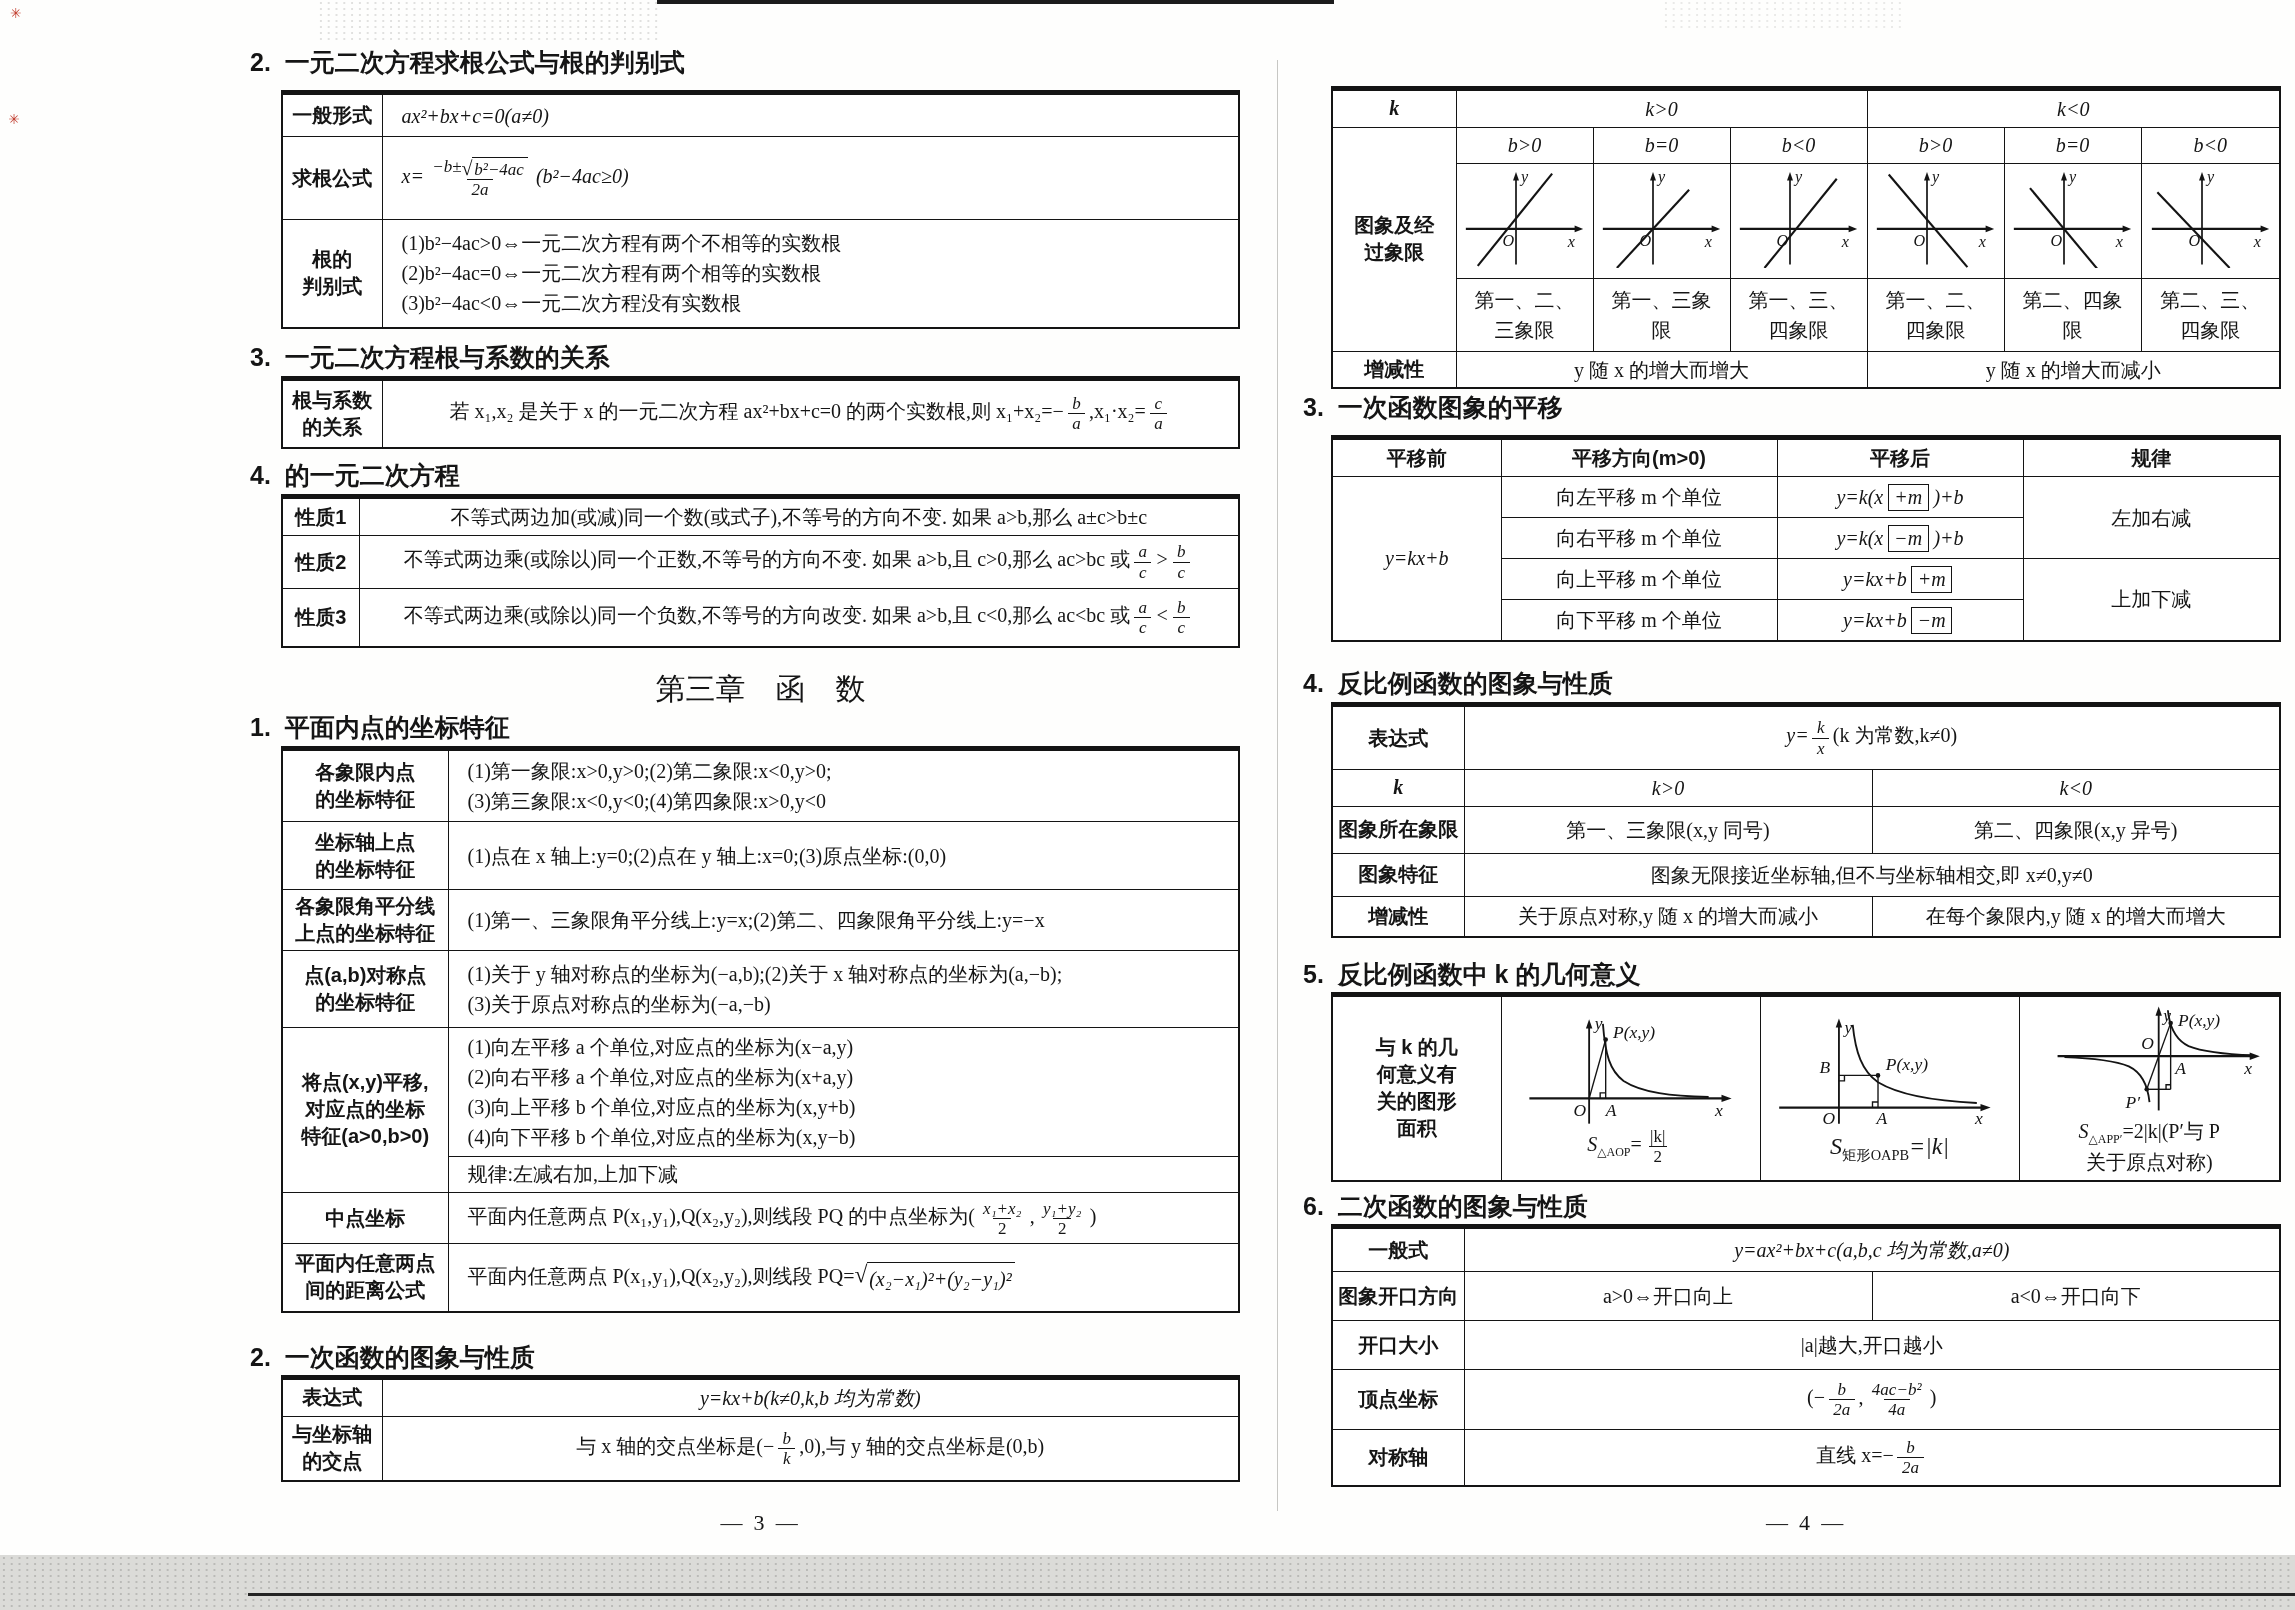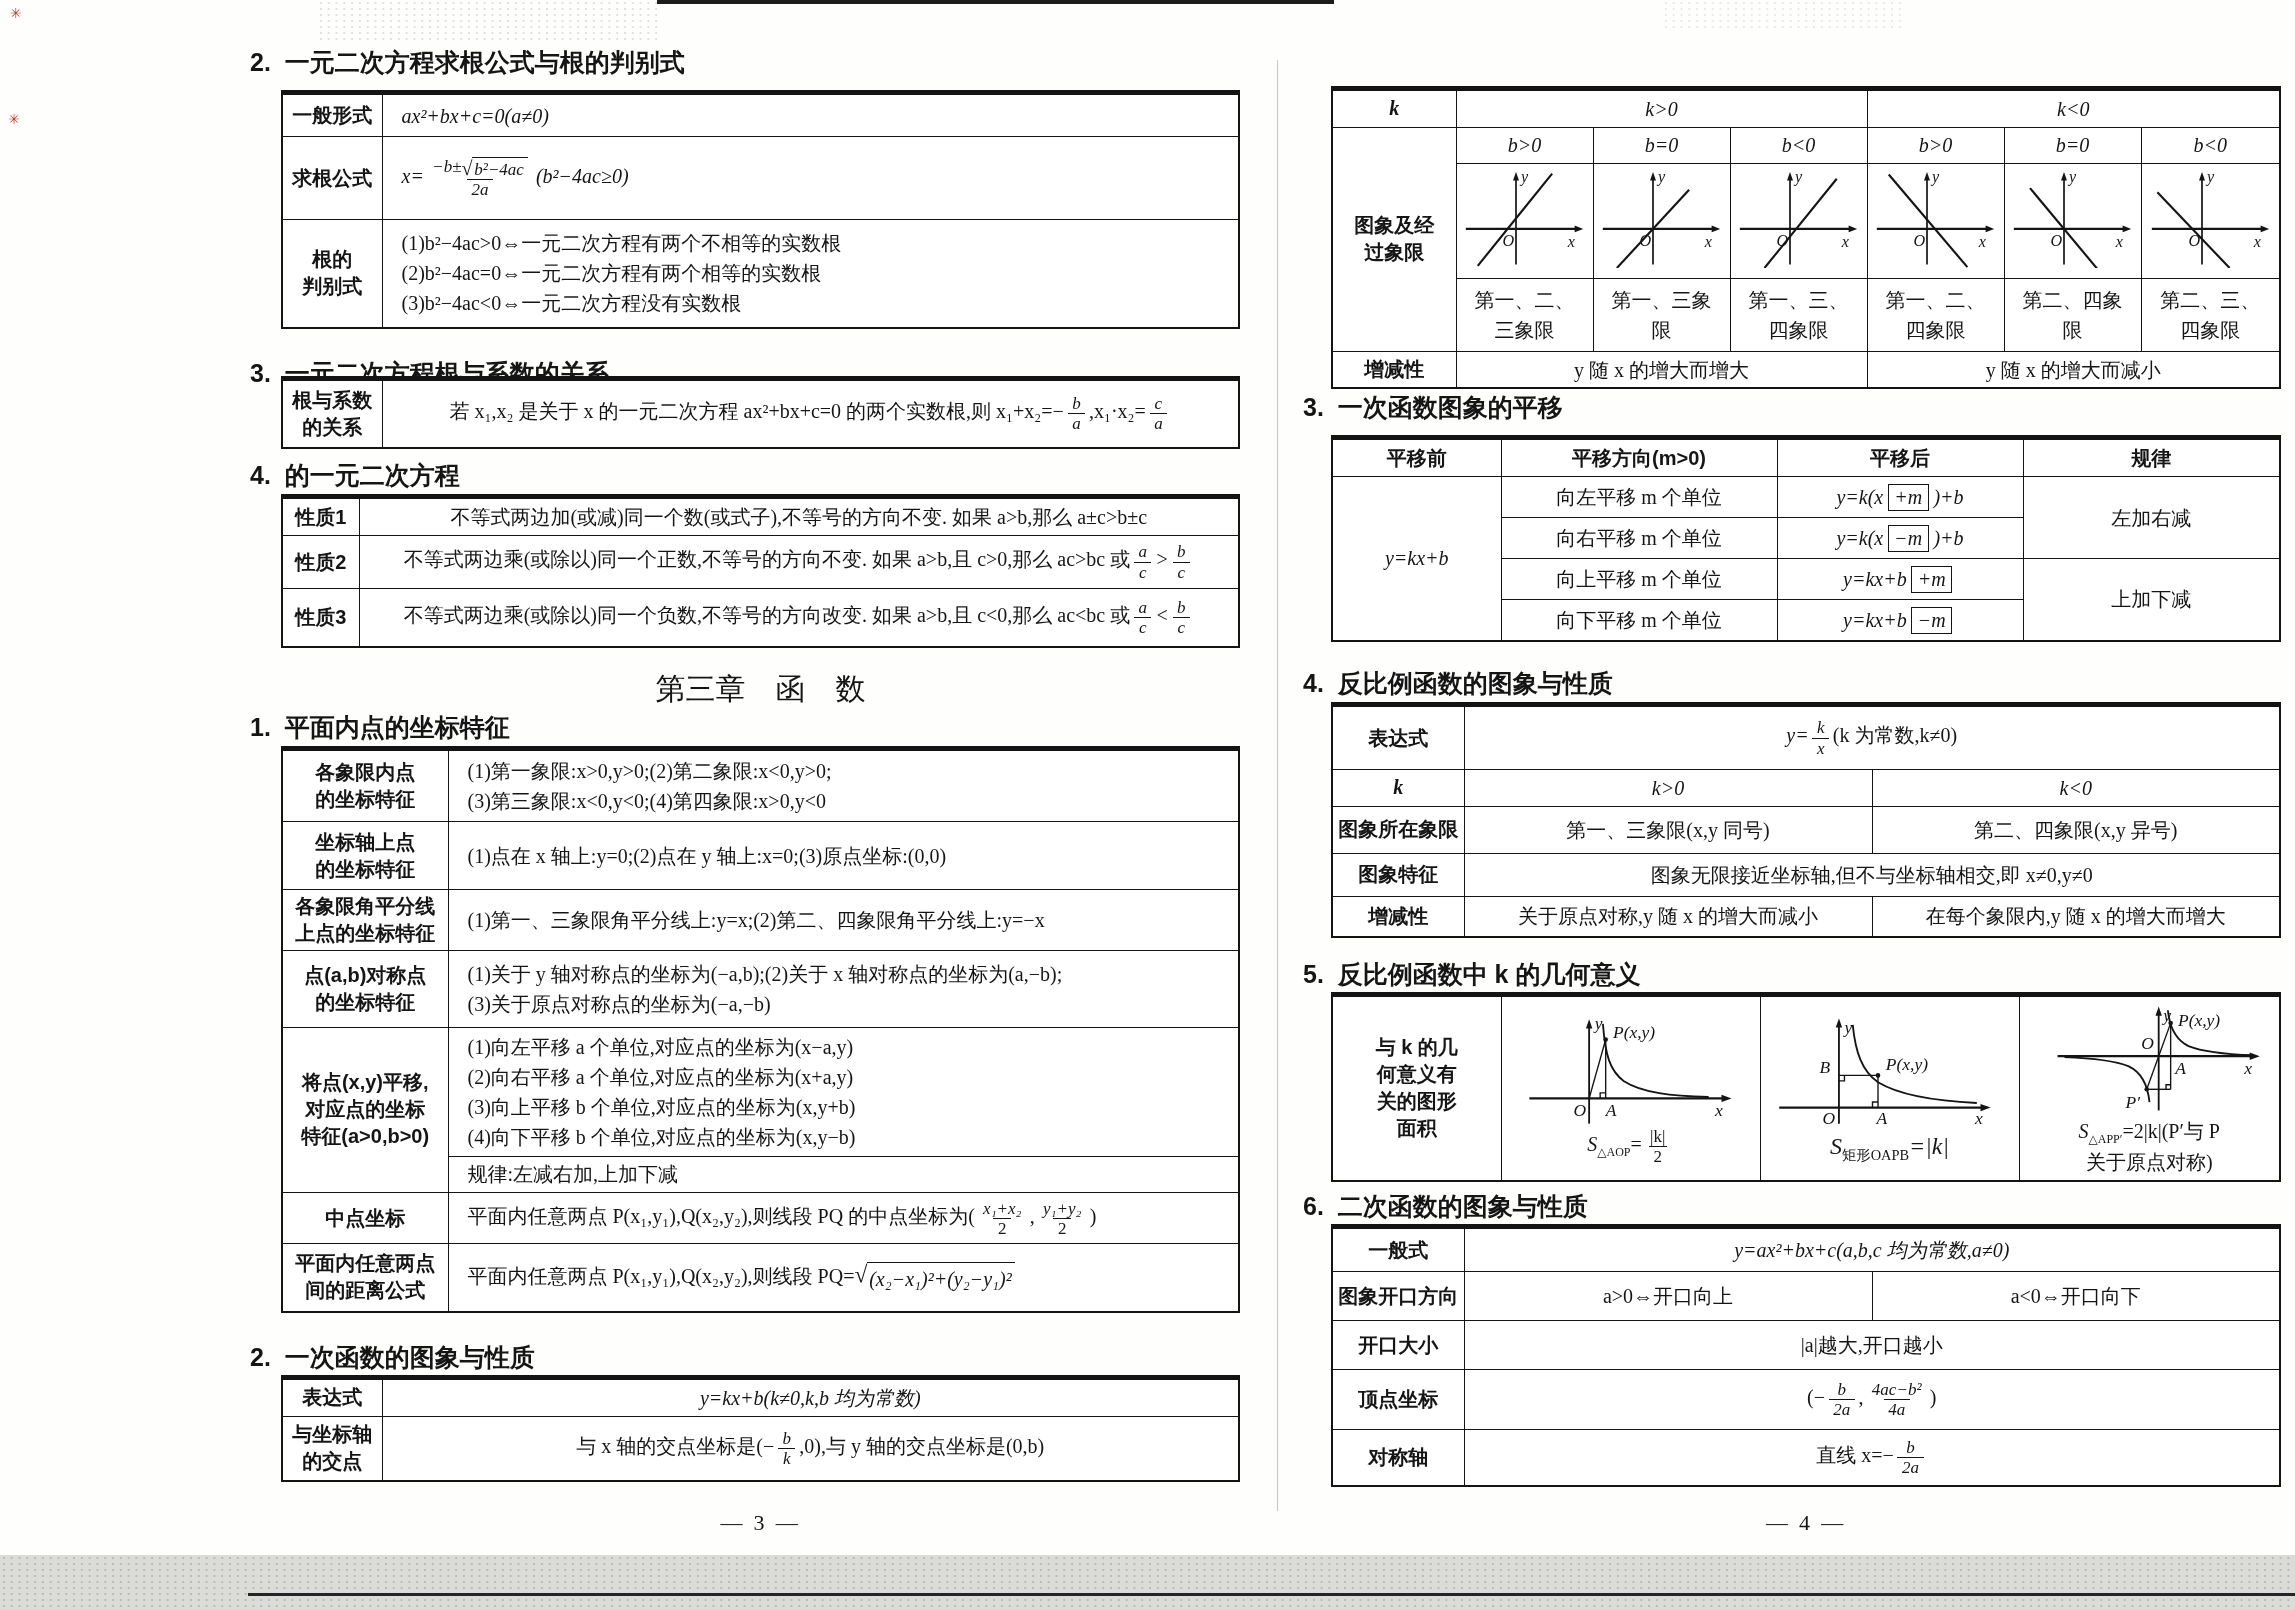--- a/index.html
+++ b/index.html
@@ -84,21 +84,21 @@
         </td>
         <td class="lft">
           <div>(1)b²−4ac&gt;0⇔一元二次方程有两个不相等的实数根</div>
           <div>(2)b²−4ac=0⇔一元二次方程有两个相等的实数根</div>
           <div>(3)b²−4ac&lt;0⇔一元二次方程没有实数根</div>
         </td>
       </tr>
     </tbody>
       </table>
 
-    <div class="sec-title" style="left:250px;top:357px;">
+    <div class="sec-title" style="left:250px;top:341px;">
       <span class="num">3.</span><span>一元二次方程根与系数的关系</span>
     </div>
 
     <table class="t abs" style="left:281px;top:376px;width:959px;">
       <colgroup>
           <col style="width:100px;">
           <col>
         </colgroup>
       <tbody>
           <tr style="height:69px;">

